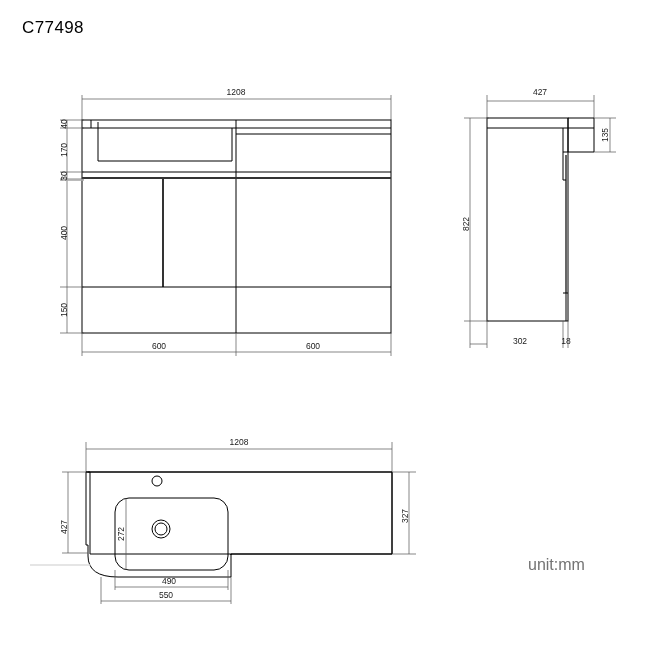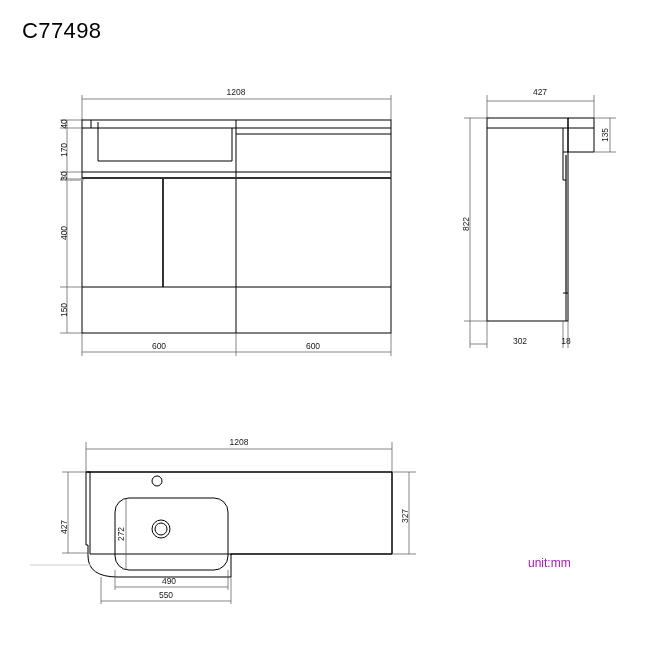--- a/index.html
+++ b/index.html
@@ -18,33 +18,33 @@
   #drawing-root {
     position: absolute;
     left: 0; top: 0;
     width: 650px;
     height: 650px;
   }
   #page-title {
     position: absolute;
     left: 22px;
     top: 18px;
-    font-size: 22px;
+    font-size: 17px;
     letter-spacing: 0.4px;
     color: #000;
     font-family: "Liberation Sans", sans-serif;
     white-space: nowrap;
     text-align: right;
   }
   #unit-note {
     position: absolute;
     left: 528px;
     top: 556px;
-    font-size: 12px;
-    color: #a21caf;
+    font-size: 16px;
+    color: #737373;
     font-family: "Liberation Sans", sans-serif;
     white-space: nowrap;
   }
   svg.cad {
     position: absolute;
     left: 0;
     top: 0;
     width: 650px;
     height: 650px;
     display: block;

